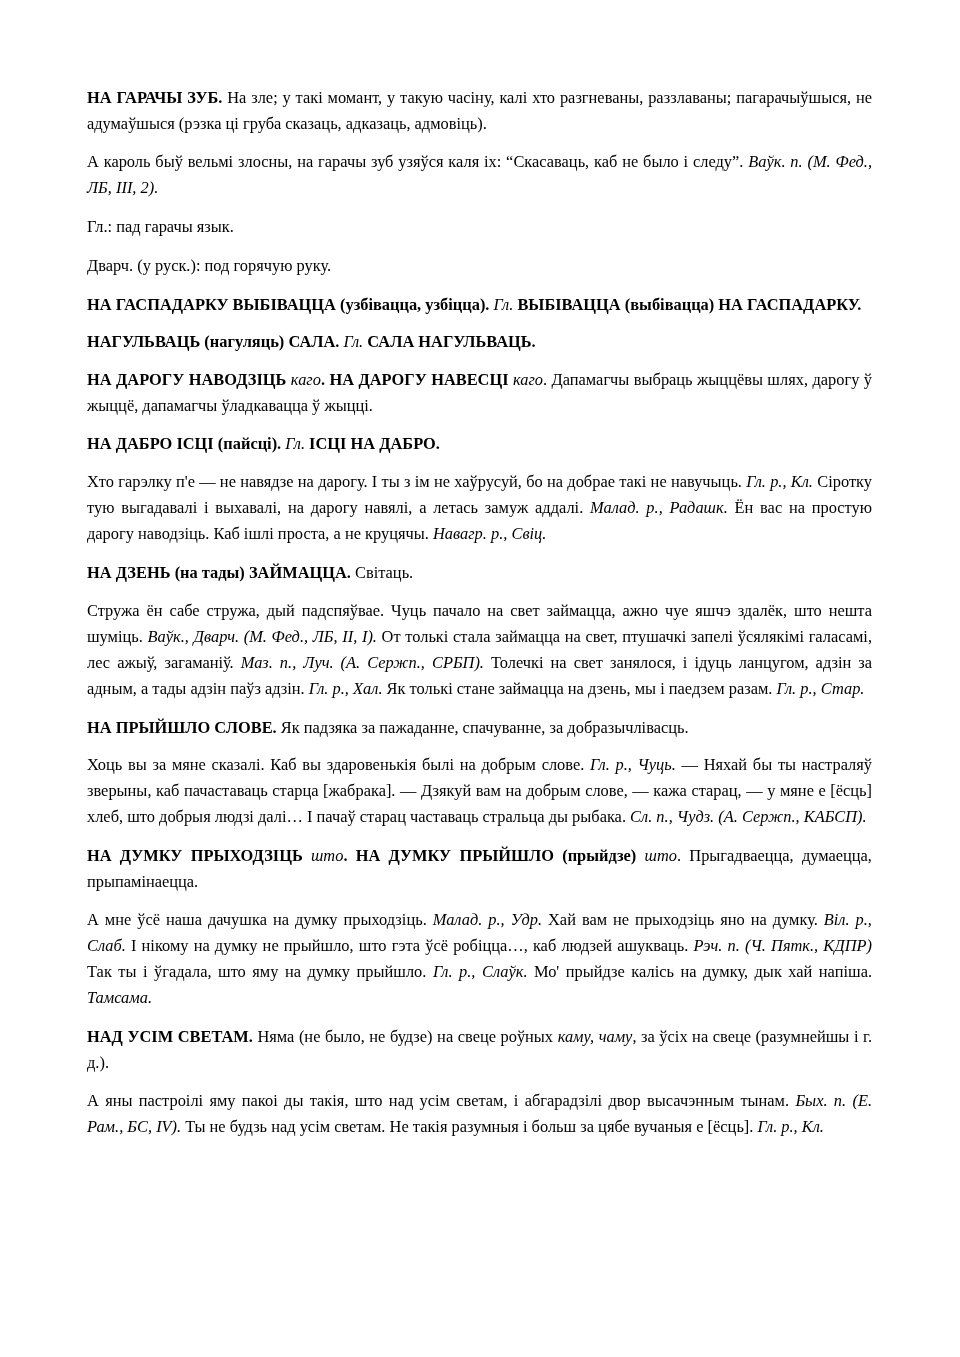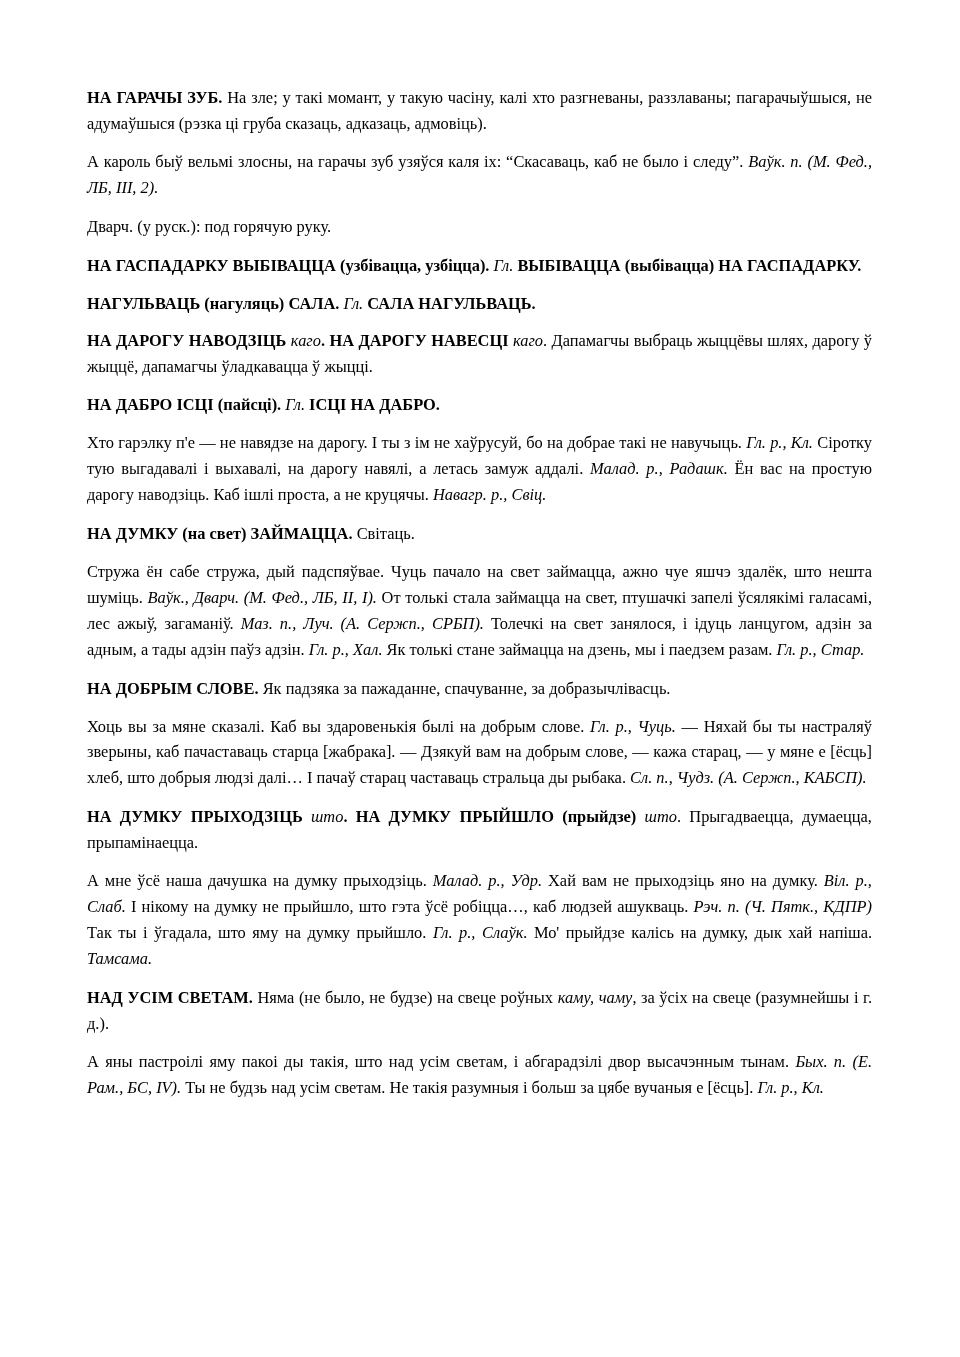--- a/index.html
+++ b/index.html
@@ -43,28 +43,29 @@
   
   .block > * { }
 </style>
 </head>
 <body>
 
 <div class="page">
   <div id="entries-root">
       <p class="block entry"><b>НА ГАРАЧЫ ЗУБ.</b><span> На зле; у такі момант, у такую часіну, калі хто разгневаны, раззлаваны; пагарачыўшыся, не адумаўшыся (рэзка ці груба сказаць, адказаць, адмовіць).</span></p>
       <p class="block"><span>А кароль быў вельмі злосны, на гарачы зуб узяўся каля іх: “Скасаваць, каб не было і следу”. </span><i>Ваўк. п. (М. Фед., ЛБ, III, 2).</i></p>
+      <p class="block"><span>Гл.: пад гарачы язык.</span></p>
       <p class="block"><span>Дварч. (у руск.): под горячую руку.</span></p>
       <p class="block entry"><b>НА ГАСПАДАРКУ ВЫБІВАЦЦА (узбівацца, узбіцца).</b><i> Гл.</i><b> ВЫБІВАЦЦА (выбівацца) НА ГАСПАДАРКУ.</b></p>
       <p class="block entry"><b>НАГУЛЬВАЦЬ (нагуляць) САЛА.</b><i> Гл.</i><b> САЛА НАГУЛЬВАЦЬ.</b></p>
       <p class="block entry"><b>НА ДАРОГУ НАВОДЗІЦЬ</b><i> каго</i><b>. НА ДАРОГУ НАВЕСЦІ</b><i> каго</i><span>. Дапамагчы выбраць жыццёвы шлях, дарогу ў жыццё, дапамагчы ўладкавацца ў жыцці.</span></p>
       <p class="block entry"><b>НА ДАБРО ІСЦІ (пайсці).</b><i> Гл.</i><b> ІСЦІ НА ДАБРО.</b></p>
       <p class="block"><span>Хто гарэлку п'е — не навядзе на дарогу. І ты з ім не хаўрусуй, бо на добрае такі не навучыць. </span><i>Гл. р., Кл.</i><span> Сіротку тую выгадавалі і выхавалі, на дарогу навялі, а летась замуж аддалі. </span><i>Малад. р., Радашк.</i><span> Ён вас на простую дарогу наводзіць. Каб ішлі проста, а не круцячы. </span><i>Навагр. р., Свіц.</i></p>
-      <p class="block entry"><b>НА ДУМКУ (на свет) ЗАЙМАЦЦА.</b><span> Світаць.</span></p>
+      <p class="block entry"><b>НА ДЗЕНЬ (на тады) ЗАЙМАЦЦА.</b><span> Світаць.</span></p>
       <p class="block"><span>Стружа ён сабе стружа, дый падспяўвае. Чуць пачало на свет займацца, ажно чуе яшчэ здалёк, што нешта шуміць. </span><i>Ваўк., Дварч. (М. Фед., ЛБ, II, I).</i><span> От толькі стала займацца на свет, птушачкі запелі ўсялякімі галасамі, лес ажыў, загаманіў. </span><i>Маз. п., Луч. (А. Сержп., СРБП).</i><span> Толечкі на свет занялося, і ідуць ланцугом, адзін за адным, а тады адзін паўз адзін. </span><i>Гл. р., Хал.</i><span> Як толькі стане займацца на дзень, мы і паедзем разам. </span><i>Гл. р., Стар.</i></p>
-      <p class="block entry"><b>НА ДОБРЫМ СЛОВЕ.</b><span> Як падзяка за пажаданне, спачуванне, за добразычлівасць.</span></p>
+      <p class="block entry"><b>НА ПРЫЙШЛО СЛОВЕ.</b><span> Як падзяка за пажаданне, спачуванне, за добразычлівасць.</span></p>
       <p class="block"><span>Хоць вы за мяне сказалі. Каб вы здаровенькія былі на добрым слове. </span><i>Гл. р., Чуць.</i><span> — Няхай бы ты настраляў зверыны, каб пачаставаць старца [жабрака]. — Дзякуй вам на добрым слове, — кажа старац, — у мяне е [ёсць] хлеб, што добрыя людзі далі… І пачаў старац частаваць стральца ды рыбака. </span><i>Сл. п., Чудз. (А. Сержп., КАБСП).</i></p>
       <p class="block entry"><b>НА ДУМКУ ПРЫХОДЗІЦЬ</b><i> што</i><b>. НА ДУМКУ ПРЫЙШЛО (прыйдзе)</b><i> што</i><span>. Прыгадваецца, думаецца, прыпамінаецца.</span></p>
       <p class="block"><span>А мне ўсё наша дачушка на думку прыходзіць. </span><i>Малад. р., Удр.</i><span> Хай вам не прыходзіць яно на думку. </span><i>Віл. р., Слаб.</i><span> І нікому на думку не прыйшло, што гэта ўсё робіцца…, каб людзей ашукваць. </span><i>Рэч. п. (Ч. Пятк., КДПР)</i><span> Так ты і ўгадала, што яму на думку прыйшло. </span><i>Гл. р., Слаўк.</i><span> Мо' прыйдзе калісь на думку, дык хай напіша. </span><i>Тамсама.</i></p>
       <p class="block entry"><b>НАД УСІМ СВЕТАМ.</b><span> Няма (не было, не будзе) на свеце роўных </span><i>каму, чаму</i><span>, за ўсіх на свеце (разумнейшы і г. д.).</span></p>
       <p class="block"><span>А яны пастроілі яму пакоі ды такія, што над усім светам, і абгарадзілі двор высачэнным тынам. </span><i>Бых. п. (Е. Рам., БС, IV).</i><span> Ты не будзь над усім светам. Не такія разумныя і больш за цябе вучаныя е [ёсць]. </span><i>Гл. р., Кл.</i></p>
     </div>
 </div>
 
 </body></html>

